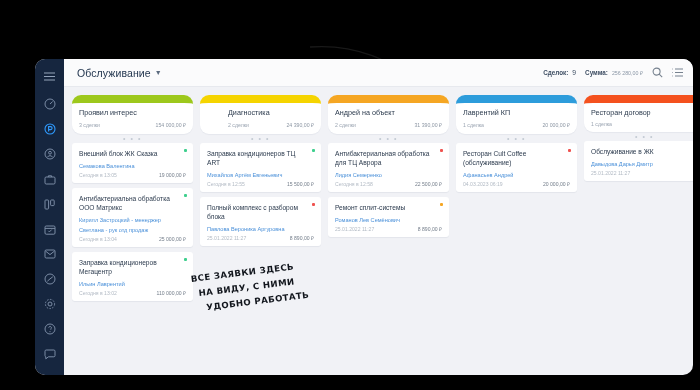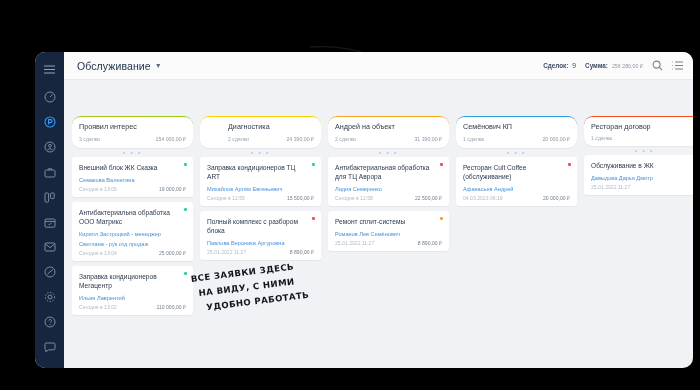--- a/index.html
+++ b/index.html
@@ -5,21 +5,21 @@
   * { box-sizing: border-box; margin: 0; padding: 0; }
   html, body {
     width: 700px; height: 390px;
     background: #000;
     font-family: "Liberation Sans", sans-serif;
     overflow: hidden;
   }
 
   .screen {
     position: absolute;
-    left: 35px; top: 52px;
+    left: 35px; top: 59px;
     width: 658px; height: 316px;
     background: #f1f2f6;
     border-radius: 10px;
     overflow: hidden;
     box-shadow: 0 4px 18px rgba(0,0,0,0.35);
   }
 
   
   .sidebar {
     position: absolute; left: 0; top: 0;
@@ -66,24 +66,23 @@
     position: absolute; left: 29px; top: 28px; right: 0; bottom: 0;
     display: flex; gap: 7px;
     padding: 8px 0 0 8px;
     overflow: hidden;
   }
   .col { width: 121px; flex: 0 0 121px; }
 
   .col-head {
     background: #fff;
     border-radius: 9px;
-    border-top: 1px solid #404040;
+    border-top: 8px solid #404040;
     padding: 5px 7px 5px 7px;
     box-shadow: 0 1px 1px rgba(20,40,70,.05);
-    margin-top: 28px;
   }
   .col-name { font-size: 7.2px; color: #2b3a4d; margin-bottom: 4px; font-weight:500;}
   .col-sub { display: flex; align-items: baseline; }
   .col-deals { font-size: 5.2px; color: #9aa4b1; }
   .col-sum { font-size: 5.2px; color: #8d97a4; margin-left: auto; }
 
   .dots {
     text-align: center; color: #c3cad3;
     font-size: 7px; letter-spacing: 1.6px;
     line-height: 9px; height: 9px;
@@ -359,21 +358,21 @@
           <div class="card-title">Ремонт сплит-системы</div>
           <div class="card-person">Романов Лев Семёнович</div>
           <div class="card-foot">
             <span class="card-date">25.01.2022 11:27</span>
             <span class="card-amt">8 890,00 ₽</span>
           </div>
         </div>
       </div>
       <div class="col">
         <div class="col-head" style="border-top-color: rgb(45, 156, 219);">
-          <div class="col-name">Семёнович КП</div>
+          <div class="col-name">Лаврентий КП</div>
           <div class="col-sub">
             <span class="col-deals">1 сделка</span>
             <span class="col-sum">20 000,00 ₽</span>
           </div>
         </div>
         <div class="dots">• • •</div>
         <div class="card">
           <span class="pip" style="background:#ef5350"></span>
           <div class="card-title">Ресторан Cult Coffee (обслуживание)</div>
           <div class="card-person">Афанасьев Андрей</div>

